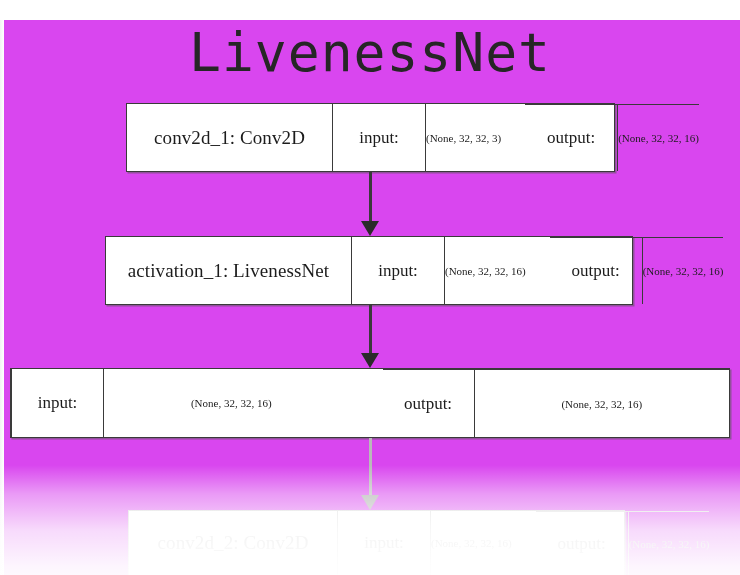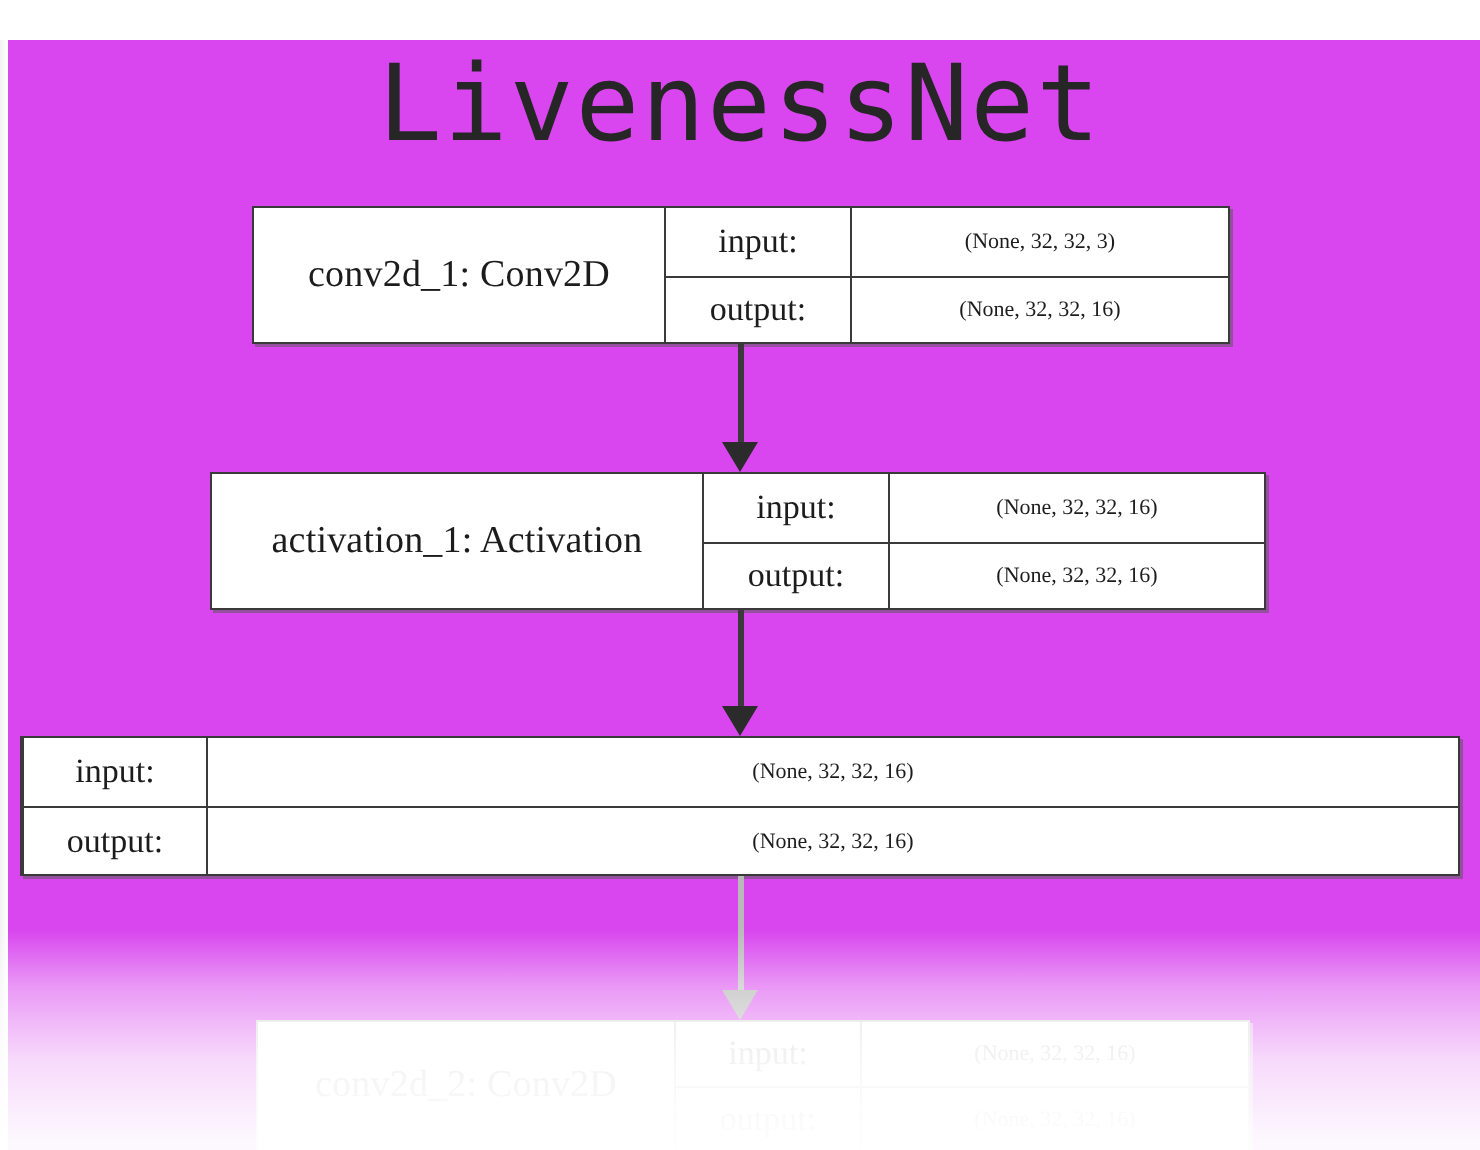--- a/index.html
+++ b/index.html
@@ -68,23 +68,23 @@
     padding: 0 8px;
     font-size: 19px;
     color: #1c1c1c;
     white-space: nowrap;
     letter-spacing: 0.1px;
   }
 
   .node .io-block {
     box-sizing: border-box;
     display: flex;
-    flex-direction: column;
     flex: 1 1 auto;
     border-left: 1.6px solid #3a3a3a;
+    gap: 24px;
   }
 
   .node .io-row {
     box-sizing: border-box;
     display: flex;
     flex: 1 1 50%;
     min-height: 0;
   }
   .node .io-row.second {
     border-top: 1.6px solid #3a3a3a;
@@ -192,21 +192,21 @@
       </div>
     </div>
   </div>
 
   <div class="arrow" style="left:359px; top:152px; height:64px;">
     <div class="shaft" style="height:50px;"></div>
     <div class="head" style="top:49px;"></div>
   </div>
 
   <div class="node" style="left:105px; top:216px; width:528px; height:69px;">
-    <div class="name-cell" style="flex:0 0 245px;">activation_1: Activation</div>
+    <div class="name-cell" style="flex:0 0 245px;">activation_1: LivenessNet</div>
     <div class="io-block">
       <div class="io-row">
         <div class="io-label" style="flex:0 0 92px;">input:</div>
         <div class="io-value">(None, 32, 32, 16)</div>
       </div>
       <div class="io-row second">
         <div class="io-label" style="flex:0 0 92px;">output:</div>
         <div class="io-value">(None, 32, 32, 16)</div>
       </div>
     </div>

